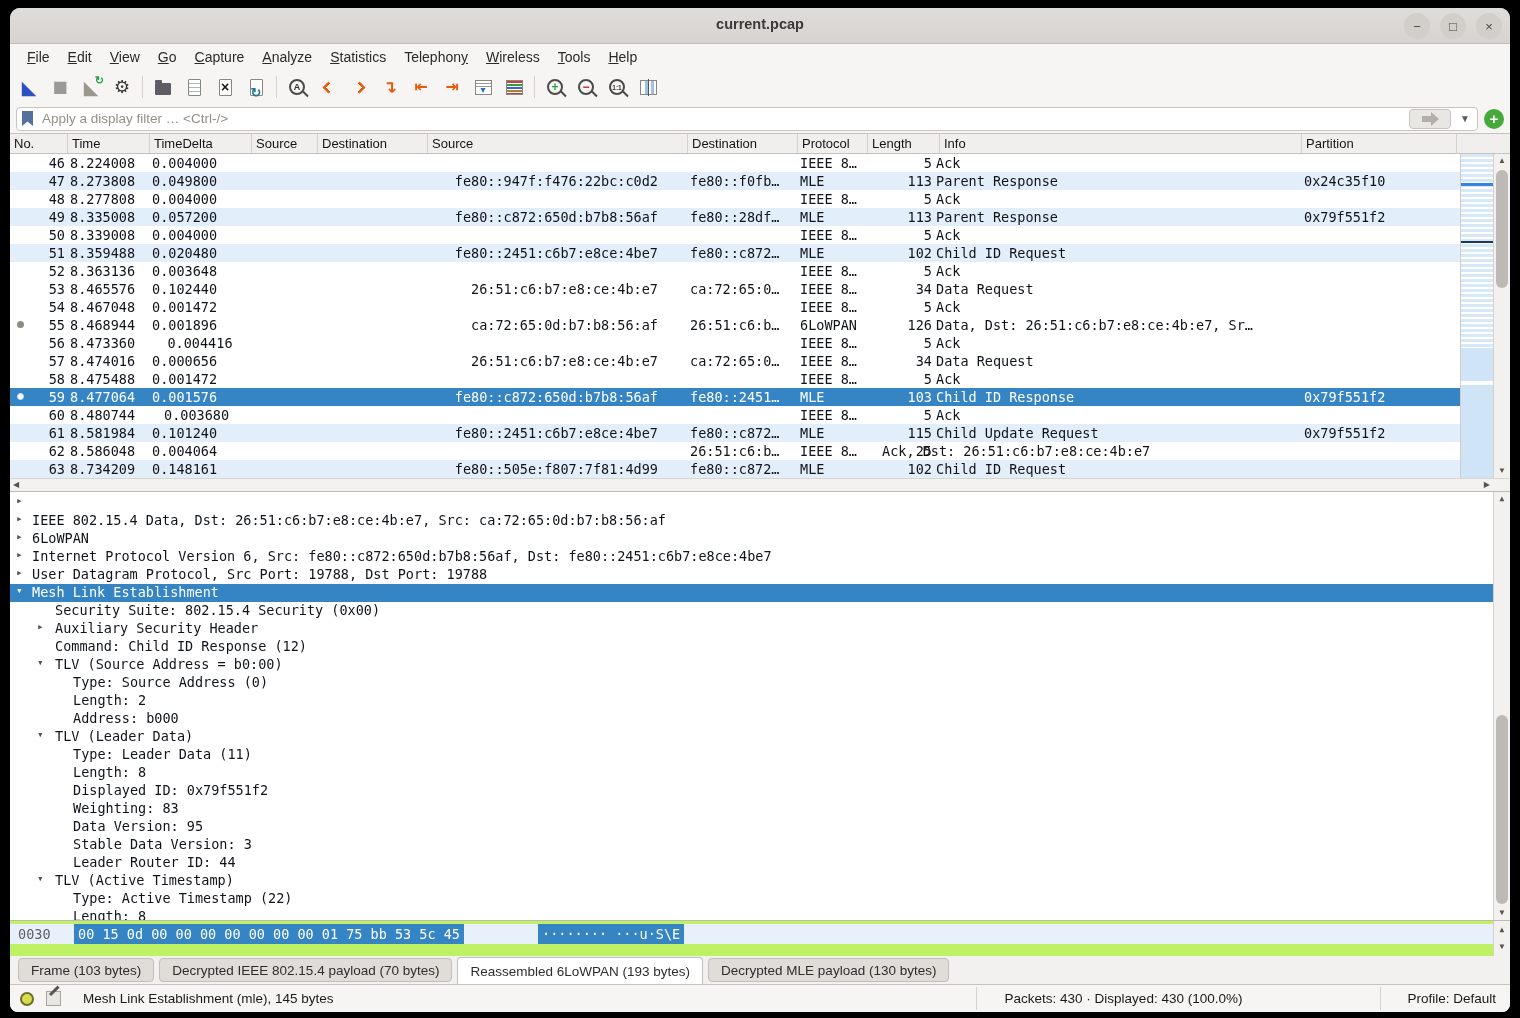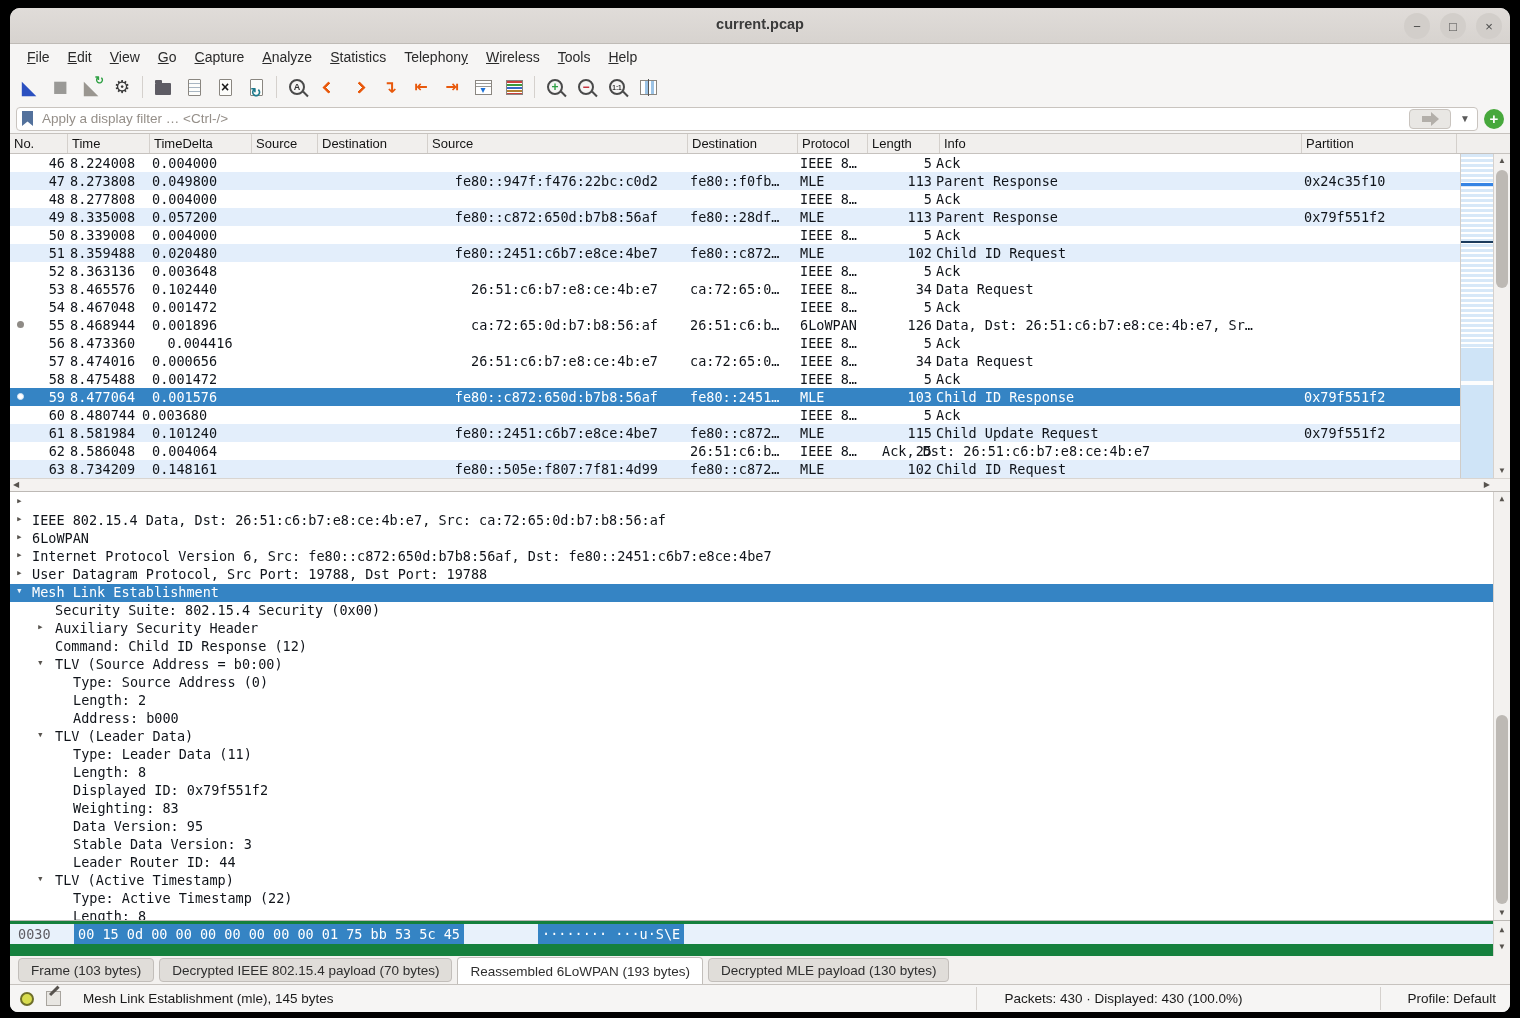--- a/index.html
+++ b/index.html
@@ -88,21 +88,21 @@
   .details{height:428px;background:#fff;position:relative;flex:none;overflow:hidden;
     font-family:"DejaVu Sans Mono",monospace;font-size:13.5px;color:#10141a;}
   .dlines{position:absolute;left:0;top:2px;right:17px;}
   .dline{position:relative;height:18px;white-space:nowrap;}
   .dline.selected{background:#3584c4;color:#fff;}
   .darrow{position:absolute;top:0;font-size:11px;color:#57534e;}
   .dline.selected .darrow{color:#eaf2fa;}
   .dtext{position:absolute;top:0;}
   .dscroll{position:absolute;right:0;top:0;bottom:0;width:17px;background:#f3f1ef;border-left:1px solid #d5d1cd;}
   
-  .hexpane{height:36px;background:#15803d;border-top:1px solid #bdb9b5;position:relative;flex:none;
+  .hexpane{height:36px;background:#bef264;border-top:1px solid #bdb9b5;position:relative;flex:none;
     font-family:"DejaVu Sans Mono",monospace;font-size:13.5px;}
   .hexrow{position:absolute;left:0;right:17px;top:3px;height:20px;background:#e8f1fb;white-space:nowrap;}
   .hoffset{position:absolute;left:8px;top:2px;color:#5e5c64;}
   .hbytes{position:absolute;left:64px;top:0;background:#3584c4;color:#fff;padding:2px 4px;}
   .hascii{position:absolute;left:528px;top:0;background:#3584c4;color:#fff;padding:2px 4px;}
   .hexscroll{position:absolute;right:0;top:0;bottom:0;width:17px;background:#f3f1ef;border-left:1px solid #d5d1cd;}
   
   .bytetabs{height:28px;background:#f3f1ef;display:flex;align-items:flex-end;gap:5px;padding:0 0 0 8px;flex:none;}
   .btab{height:24px;display:flex;align-items:center;padding:0 12px;font-size:13.5px;color:#2e2e2e;
     background:#e0ddd9;border:1px solid #c2beba;border-radius:4px;margin-bottom:2px;white-space:nowrap;}
@@ -432,21 +432,21 @@
           <span class="pcell" style="left: 680px; width: 104px; text-align: left;">fe80::2451…</span>
           <span class="pcell" style="left: 790px; width: 64px; text-align: left;">MLE</span>
           <span class="pcell" style="left: 856px; width: 66px; text-align: right;">103</span>
           <span class="pcell" style="left: 926px; width: 364px; text-align: left;">Child ID Response</span>
           <span class="pcell" style="left: 1294px; width: 150px; text-align: left;">0x79f551f2</span>
           <span class="mark white"></span>
         </div>
         <div class="prow tint-white">
           <span class="pcell" style="left: 0px; width: 55px; text-align: right;">60</span>
           <span class="pcell" style="left: 60px; width: 78px; text-align: left;">8.480744</span>
-          <span class="pcell" style="left: 132px; width: 96px; text-align: left;">0.003680</span>
+          <span class="pcell" style="left: 154px; width: 96px; text-align: left;">0.003680</span>
           <span class="pcell" style="left: 244px; width: 62px; text-align: left;"></span>
           <span class="pcell" style="left: 310px; width: 106px; text-align: left;"></span>
           <span class="pcell" style="left: 420px; width: 228px; text-align: right;"></span>
           <span class="pcell" style="left: 680px; width: 104px; text-align: left;"></span>
           <span class="pcell" style="left: 790px; width: 64px; text-align: left;">IEEE 8…</span>
           <span class="pcell" style="left: 856px; width: 66px; text-align: right;">5</span>
           <span class="pcell" style="left: 926px; width: 364px; text-align: left;">Ack</span>
           <span class="pcell" style="left: 1294px; width: 150px; text-align: left;"></span>
         </div>
         <div class="prow tint-blue">

